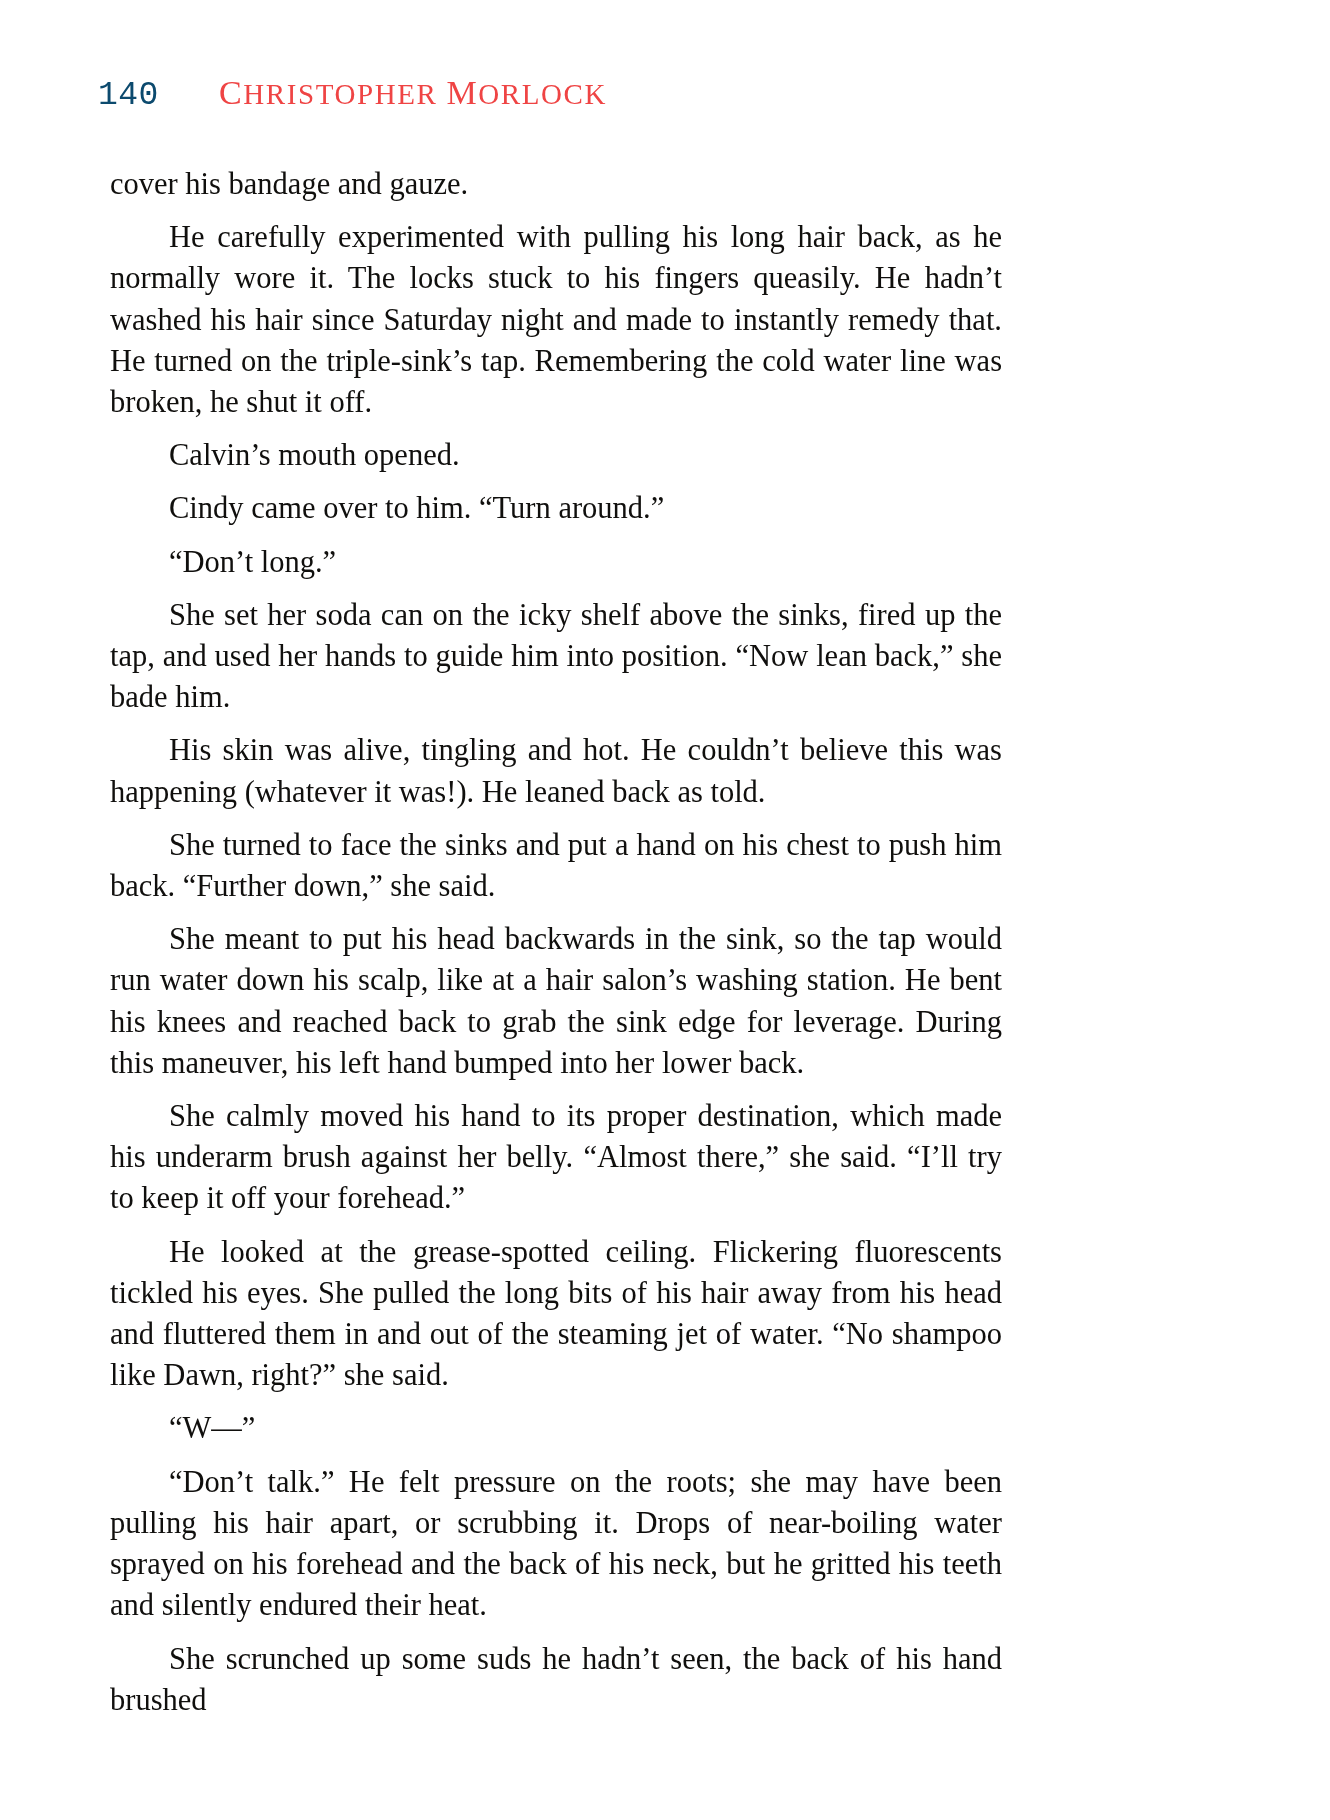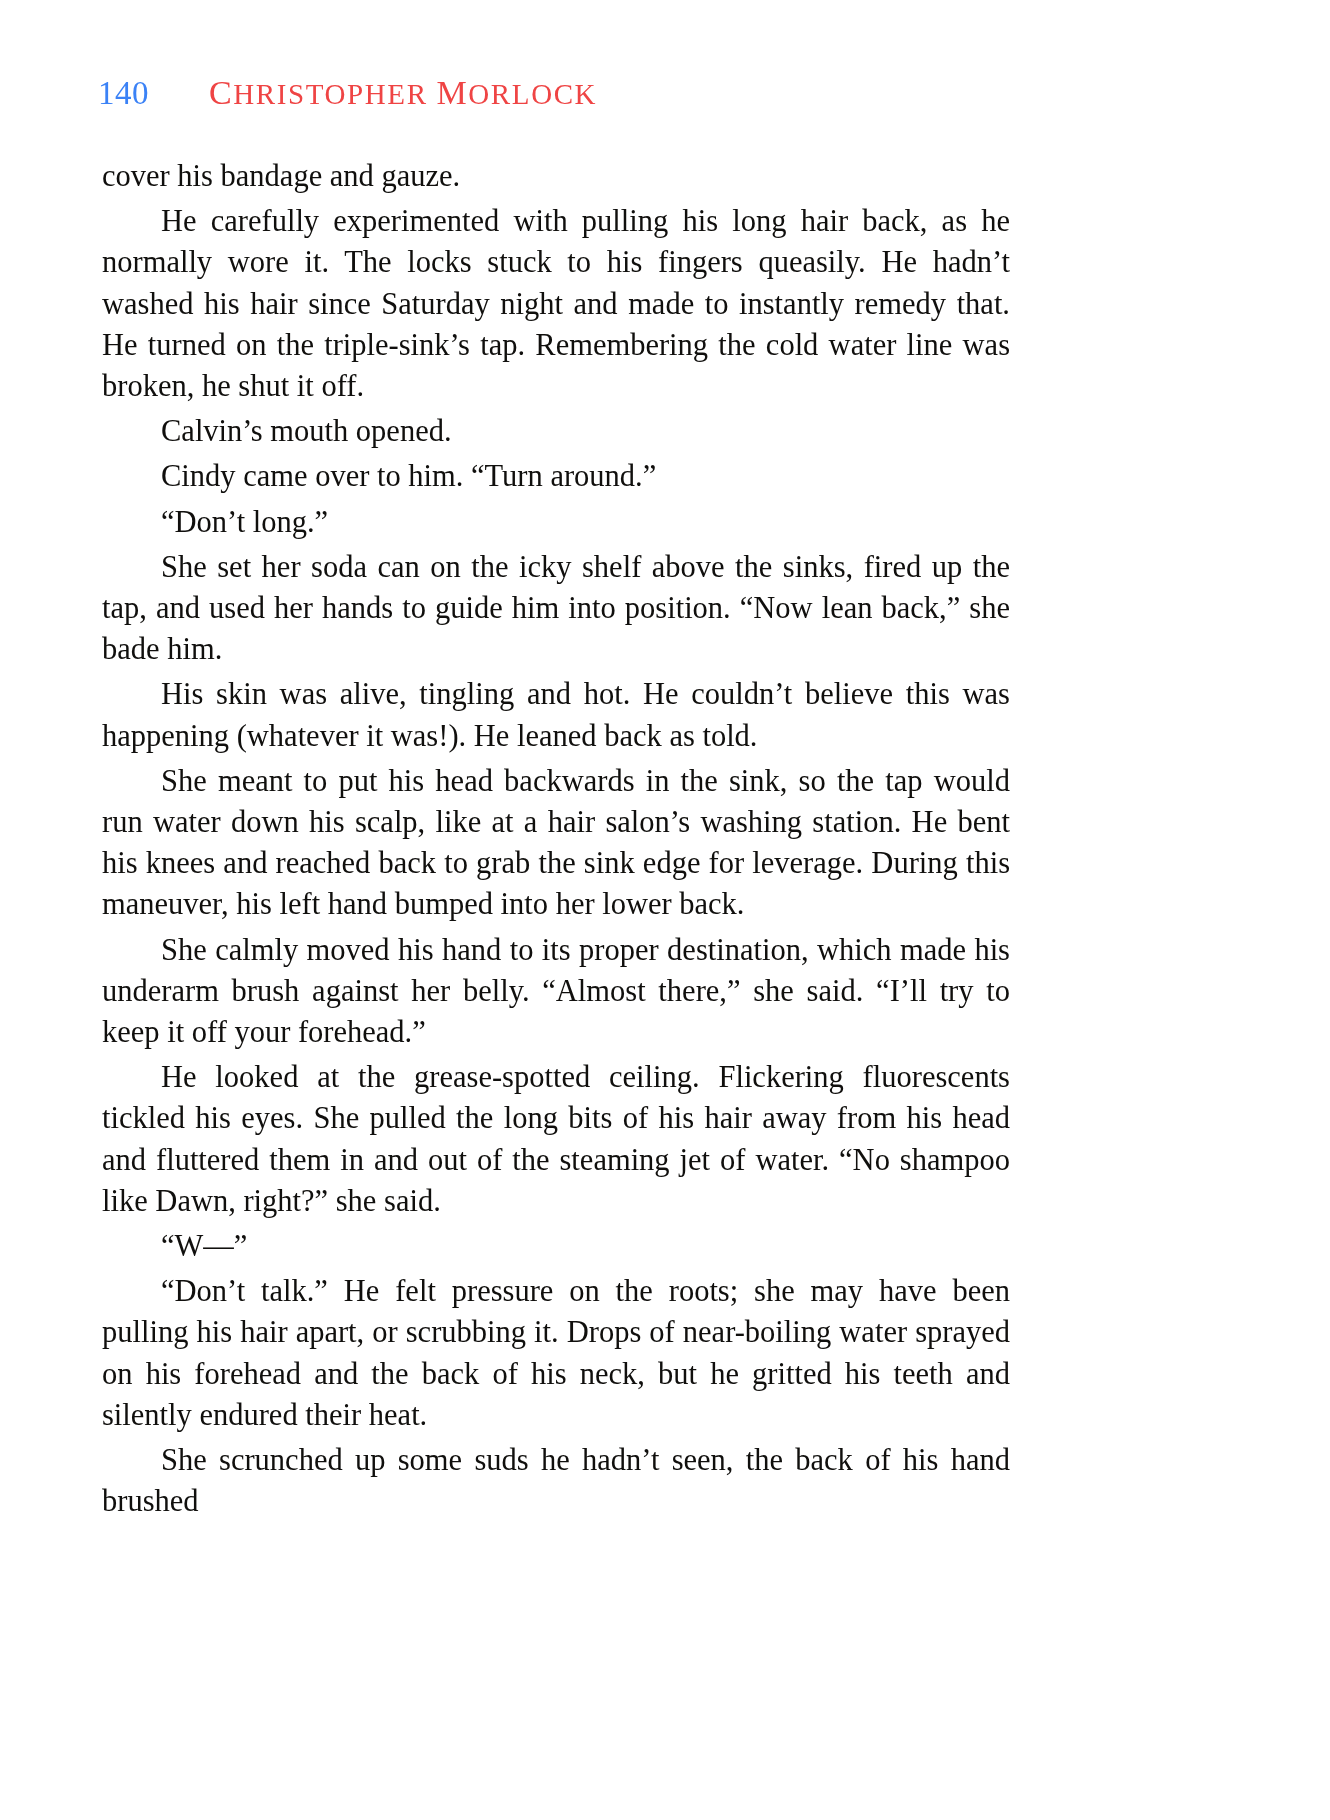--- a/index.html
+++ b/index.html
@@ -25,24 +25,24 @@
     position: absolute;
     top: 74px;
     left: 98px;
     right: 98px;
     display: flex;
     align-items: baseline;
     gap: 60px;
     white-space: nowrap;
   }
   .folio {
-    font-family: Liberation Serif, serif;
+    font-family: Liberation Mono, monospace;
     font-size: 33px;
     letter-spacing: 0.5px;
-    color: #3b82f6;
+    color: #0c4a6e;
   }
   .book-author {
     font-family: "Liberation Serif", serif;
     font-size: 29px;
     letter-spacing: 1.6px;
     text-transform: uppercase;
     color: #ef4444;
   }
   .book-author .cap {
     font-size: 34px;
@@ -52,21 +52,21 @@
     top: 152px;
     left: 98px;
     width: 916px;
     font-size: 30.5px;
     line-height: 41.2px;
     text-align: justify;
     text-justify: inter-word;
     hyphens: none;
   }
   .body-text p {
-    margin: 4px;
+    margin: 12px;
     text-indent: 0;
   }
   .body-text p.indent {
     text-indent: 59px;
   }
   .body-text p.last-clipped {
     
   }
   .clip-mask {
     position: absolute;
@@ -88,20 +88,21 @@
   </div>
 
   <div class="body-text">
     <p>cover his bandage and gauze.</p>
     <p class="indent">He carefully experimented with pulling his long hair back, as he normally wore it. The locks stuck to his fingers queasily. He hadn’t washed his hair since Saturday night and made to instantly remedy that. He turned on the triple-sink’s tap. Remembering the cold water line was broken, he shut it off.</p>
     <p class="indent">Calvin’s mouth opened.</p>
     <p class="indent">Cindy came over to him. “Turn around.”</p>
     <p class="indent">“Don’t long.”</p>
     <p class="indent">She set her soda can on the icky shelf above the sinks, fired up the tap, and used her hands to guide him into position. “Now lean back,” she bade him.</p>
     <p class="indent">His skin was alive, tingling and hot. He couldn’t believe this was happening (whatever it was!). He leaned back as told.</p>
+    <p class="indent">She turned to face the sinks and put a hand on his chest to push him back. “Further down,” she said.</p>
     <p class="indent">She meant to put his head backwards in the sink, so the tap would run water down his scalp, like at a hair salon’s washing station. He bent his knees and reached back to grab the sink edge for leverage. During this maneuver, his left hand bumped into her lower back.</p>
     <p class="indent">She calmly moved his hand to its proper destination, which made his underarm brush against her belly. “Almost there,” she said. “I’ll try to keep it off your forehead.”</p>
     <p class="indent">He looked at the grease-spotted ceiling. Flickering fluorescents tickled his eyes. She pulled the long bits of his hair away from his head and fluttered them in and out of the steaming jet of water. “No shampoo like Dawn, right?” she said.</p>
     <p class="indent">“W—”</p>
     <p class="indent">“Don’t talk.” He felt pressure on the roots; she may have been pulling his hair apart, or scrubbing it. Drops of near-boiling water sprayed on his forehead and the back of his neck, but he gritted his teeth and silently endured their heat.</p>
     <p class="indent last-clipped">She scrunched up some suds he hadn’t seen, the back of his hand brushed</p>
   </div>
 
   <div class="clip-mask"></div>
 </div>

